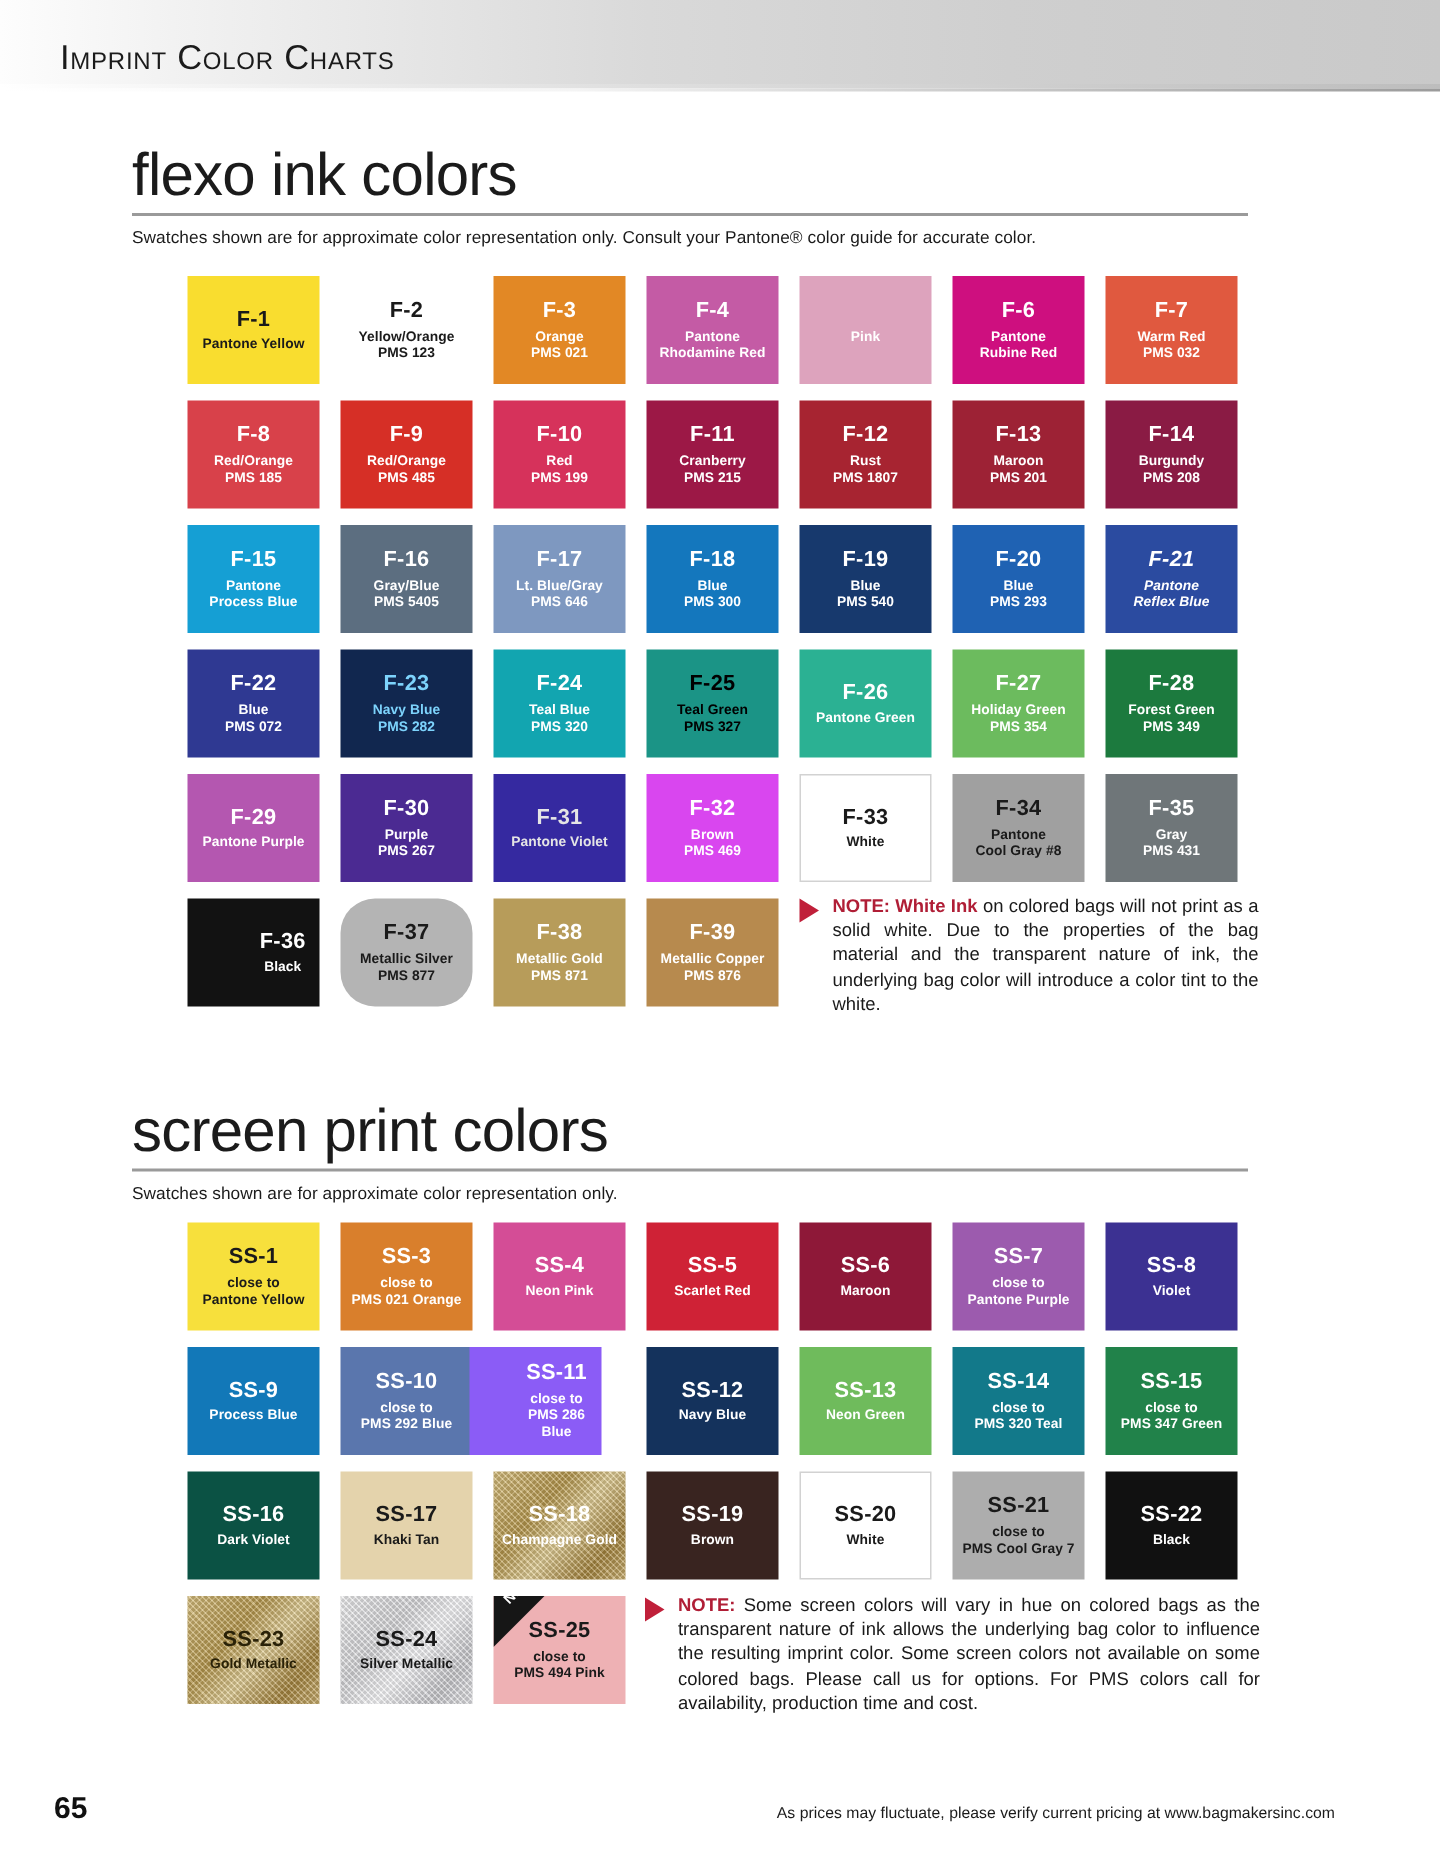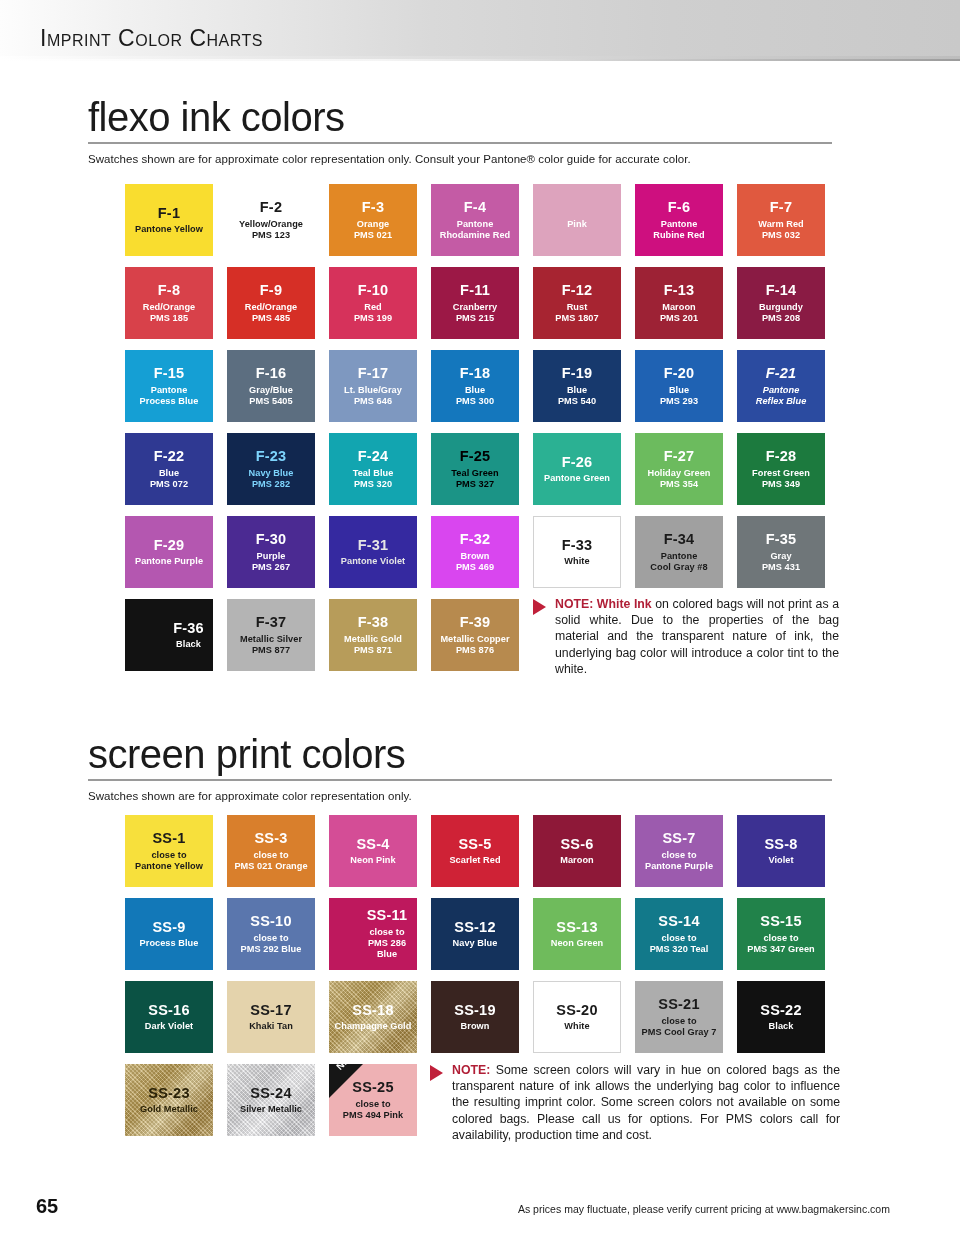--- a/index.html
+++ b/index.html
@@ -368,21 +368,21 @@
     </div>
     <div class="swatch" style="left: 612px; top: 332px; background: rgb(111, 118, 121); color: rgb(255, 255, 255);">
       <div class="code">F-35</div>
       <div class="desc">Gray</div>
       <div class="desc">PMS 431</div>
     </div>
     <div class="swatch" style="left: 0px; top: 415px; background: rgb(18, 18, 18); color: rgb(255, 255, 255); padding-left: 39px;">
       <div class="code">F-36</div>
       <div class="desc">Black</div>
     </div>
-    <div class="swatch" style="left: 102px; top: 415px; background: rgb(180, 180, 180); color: rgb(26, 26, 26);">
+    <div class="swatch" style="left: 102px; top: 415px; background: rgb(180, 180, 180); color: rgb(26, 26, 26); border-radius: 23px;">
       <div class="code">F-37</div>
       <div class="desc">Metallic Silver</div>
       <div class="desc">PMS 877</div>
     </div>
     <div class="swatch" style="left: 204px; top: 415px; background: rgb(183, 156, 90); color: rgb(255, 255, 255);">
       <div class="code">F-38</div>
       <div class="desc">Metallic Gold</div>
       <div class="desc">PMS 871</div>
     </div>
     <div class="swatch" style="left: 306px; top: 415px; background: rgb(183, 138, 78); color: rgb(255, 255, 255);">
@@ -439,21 +439,21 @@
     </div>
     <div class="swatch" style="left: 0px; top: 83px; background: rgb(18, 120, 184); color: rgb(255, 255, 255);">
       <div class="code">SS-9</div>
       <div class="desc">Process Blue</div>
     </div>
     <div class="swatch" style="left: 102px; top: 83px; background: rgb(90, 118, 173); color: rgb(255, 255, 255);">
       <div class="code">SS-10</div>
       <div class="desc">close to</div>
       <div class="desc">PMS 292 Blue</div>
     </div>
-    <div class="swatch" style="left: 204px; top: 83px; background: #be185d; color: rgb(255, 255, 255); padding-left: 28px;">
+    <div class="swatch" style="left: 188px; top: 83px; background: #8b5cf6; color: rgb(255, 255, 255); padding-left: 28px;">
       <div class="code">SS-11</div>
       <div class="desc">close to</div>
       <div class="desc">PMS 286 Blue</div>
     </div>
     <div class="swatch" style="left: 306px; top: 83px; background: rgb(20, 50, 92); color: rgb(255, 255, 255);">
       <div class="code">SS-12</div>
       <div class="desc">Navy Blue</div>
     </div>
     <div class="swatch" style="left: 408px; top: 83px; background: rgb(111, 187, 92); color: rgb(255, 255, 255);">
       <div class="code">SS-13</div>

